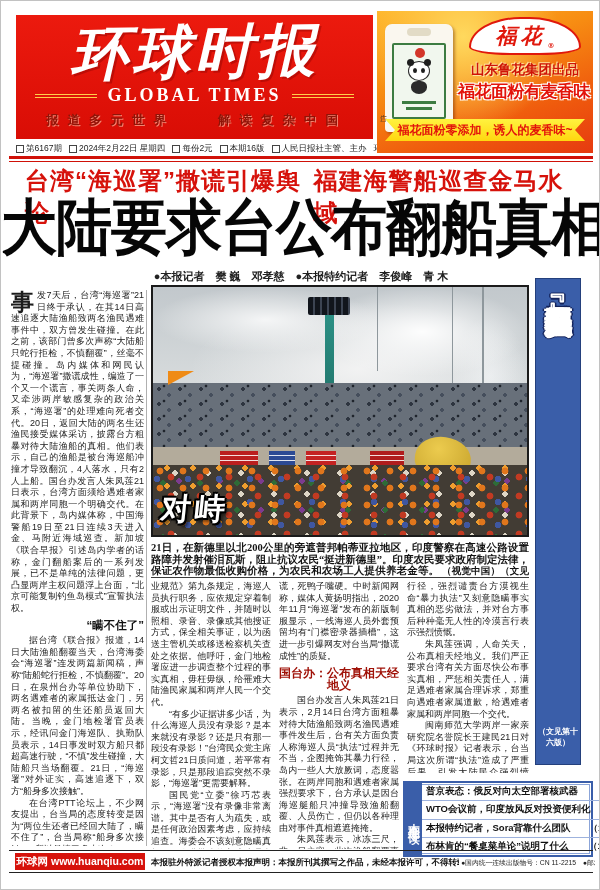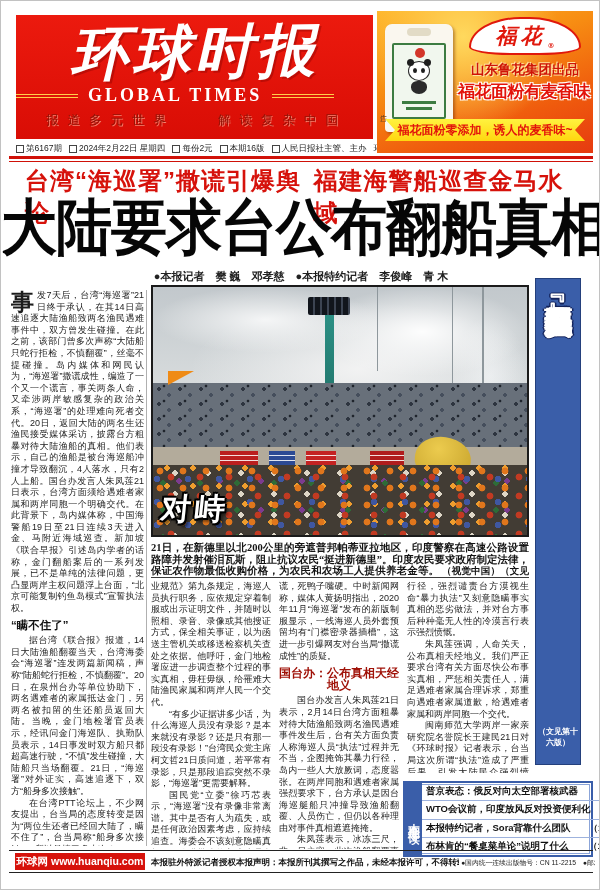--- a/index.html
+++ b/index.html
@@ -8,26 +8,26 @@
     position:relative; width:600px; height:890px; margin:0 auto;
     background:#ffffff; border:1px solid #c2c2c2; overflow:hidden;
     font-family:"Liberation Sans", sans-serif; color:#111;
   }
   
   .mast-red{ position:absolute; left:15px; top:14px; width:357px; height:124px;
     background:linear-gradient(180deg,#ec1a0e,#d90d05); padding-top:6px; }
   .mast-title{ text-align:center; color:#fff; font-family:"DejaVu Serif", serif;
     font-style:italic; font-weight:900; font-size:58px; line-height:62px;
     letter-spacing:4px; transform:rotate(-1deg); text-shadow:2px 2px 0 rgba(120,0,0,.35); }
-  .mast-en-row{ display:flex; align-items:center; margin-top:2px; }
+  .mast-en-row{ display:flex; align-items:center; justify-content:center; margin-top:2px; }
   .gt-line{ width:62px; height:4px; border-top:1px solid #ffcf4a; border-bottom:1px solid #ffcf4a; }
   .mast-en{ color:#fff; font-family:"Liberation Serif", serif; font-weight:bold;
     font-size:18px; letter-spacing:3px; margin:0 10px; }
   .mast-slogan{ display:flex; justify-content:space-between; padding:6px 26px 0 30px; }
-  .mast-slogan span{ font-size:12.5px; font-weight:normal; letter-spacing:9px;
+  .mast-slogan span{ font-size:12.5px; font-weight:bold; letter-spacing:9px;
     color:#8f1408; text-shadow:1px 1px 0 #f4836f; }
   .issue-line{ position:absolute; left:15px; top:142px; width:362px; height:12px;
     display:flex; gap:7px; font-size:8.5px; white-space:nowrap; color:#222;text-align:right; }
   .issue-line .seg{ display:flex; align-items:center; }
   .issue-line .seg.boxed::before{ content:""; width:6px; height:6px;
     border:1px solid #444; display:inline-block; margin-right:2px; }
   .rule-thick{ position:absolute; left:8px; top:155px; width:584px; height:3px; background:#d01108; }
   .rule-thin { position:absolute; left:8px; top:160px; width:584px; height:1px; background:#d01108; }
   
   .ad{ position:absolute; left:376px; top:10px; width:216px; height:142px;
@@ -82,21 +82,21 @@
   
   .bodycol{ position:absolute; overflow:hidden; font-size:9px; line-height:11.6px;
     text-align:justify; color:#1c1c1c; }
   .bodycol p{ text-indent:2em; }
   .bodycol p.noind{ text-indent:0; }
   .col1{ left:10px; top:289px; width:133px; height:556px; }
   .col2{ left:150px; top:580px; width:120px; height:268px; }
   .col3{ left:278px; top:580px; width:120px; height:268px; }
   .col4{ left:406px; top:580px; width:122px; height:192px; }
   .dropcap{ float:left; font-size:23px; line-height:22px; font-weight:900; margin:1px 3px 0 0; }
-  .subhead1{ text-align:left; font-size:11.5px; font-weight:900; color:#111; margin:5px 0 4px; }
+  .subhead1{ text-align:right; font-size:11.5px; font-weight:900; color:#111; margin:5px 0 4px; }
   .subhead2{ text-align:center; font-size:12px; font-weight:900; color:#a01208; margin:6px 0 4px; }
   .vline{ position:absolute; left:145px; top:289px; width:1px; height:556px; background:#b0b0b0; }
   
   .photo{ position:absolute; left:150px; top:284px; width:378px; height:252px;
     border:2px solid #1b1b1b; background:linear-gradient(180deg,#c2c8cc 0%,#dadedf 45%,#cfd2d1 100%);
     overflow:hidden; }
   .smoke{ position:absolute; left:0; top:0; width:100%; height:60%;
     background:
       radial-gradient(closest-side at 72% 30%, rgba(255,255,255,.95), rgba(255,255,255,0)),
       radial-gradient(closest-side at 30% 22%, rgba(255,255,255,.8), rgba(255,255,255,0)),

